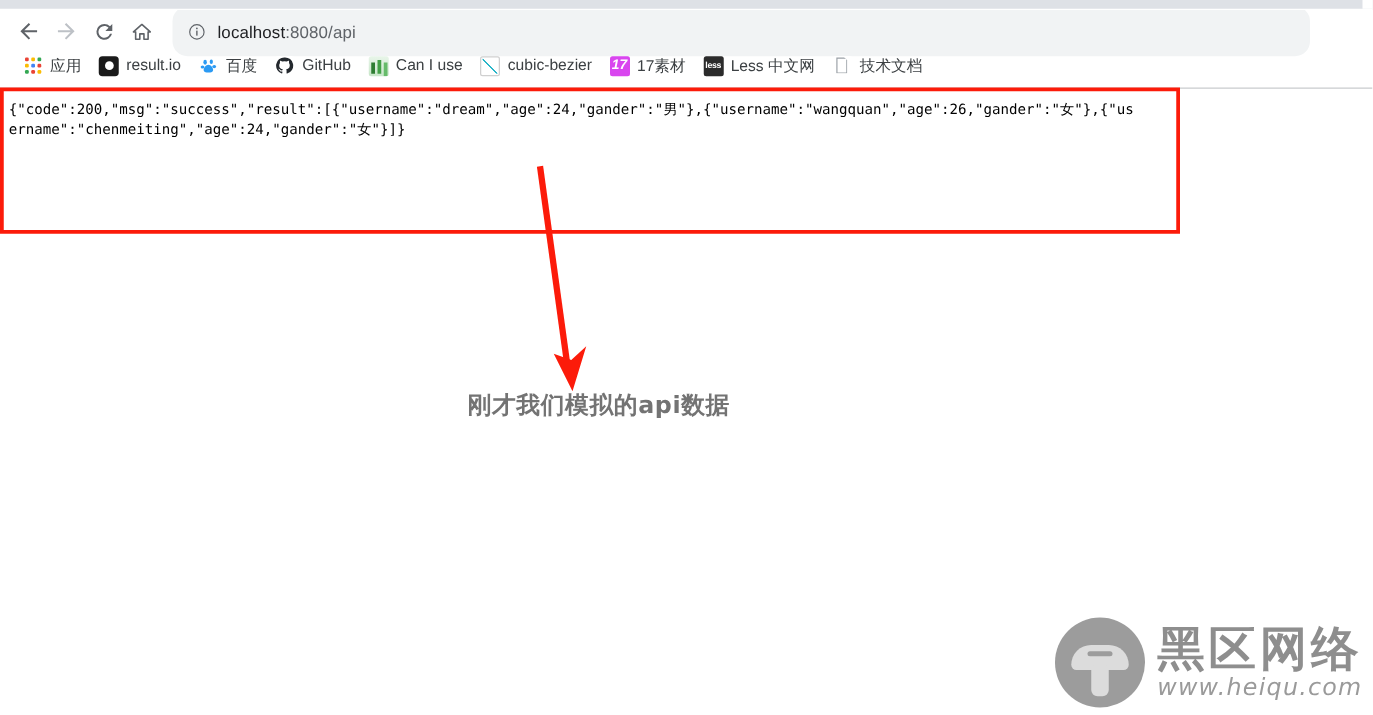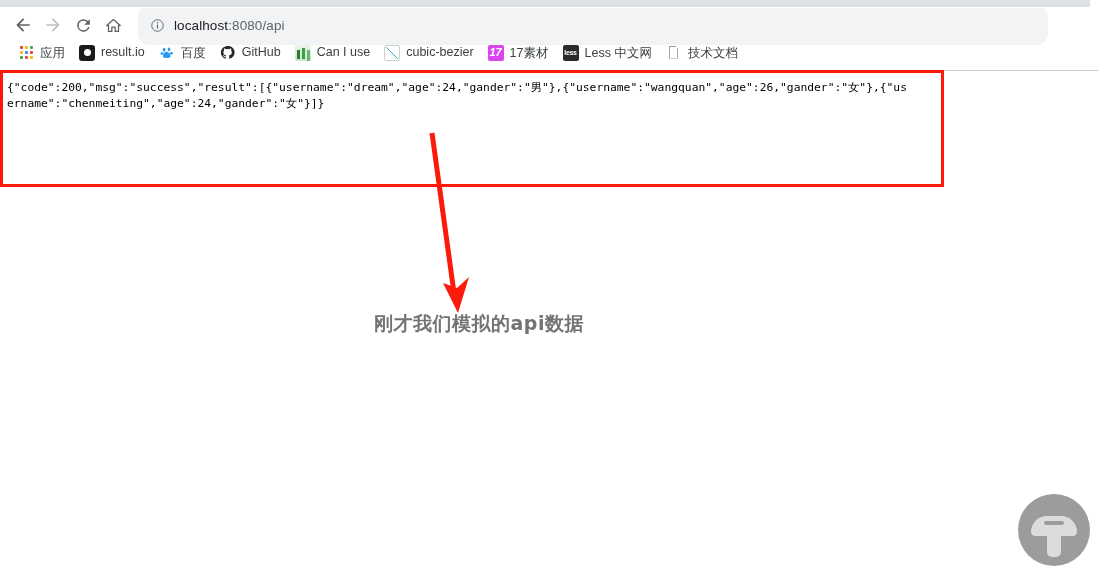--- a/index.html
+++ b/index.html
@@ -474,13 +474,17 @@
 </svg>
 
 <div id="annotation-text">刚才我们模拟的api数据</div>
 
 <div id="watermark">
   <div id="watermark-logo">
     <span class="cap"></span>
     <span class="stem"></span>
     <span class="gill"></span>
   </div>
+  <div id="watermark-text">
+    <div id="watermark-cn">黑区网络</div>
+    <div id="watermark-url">www.heiqu.com</div>
+  </div>
 </div>
 
 </body></html>

